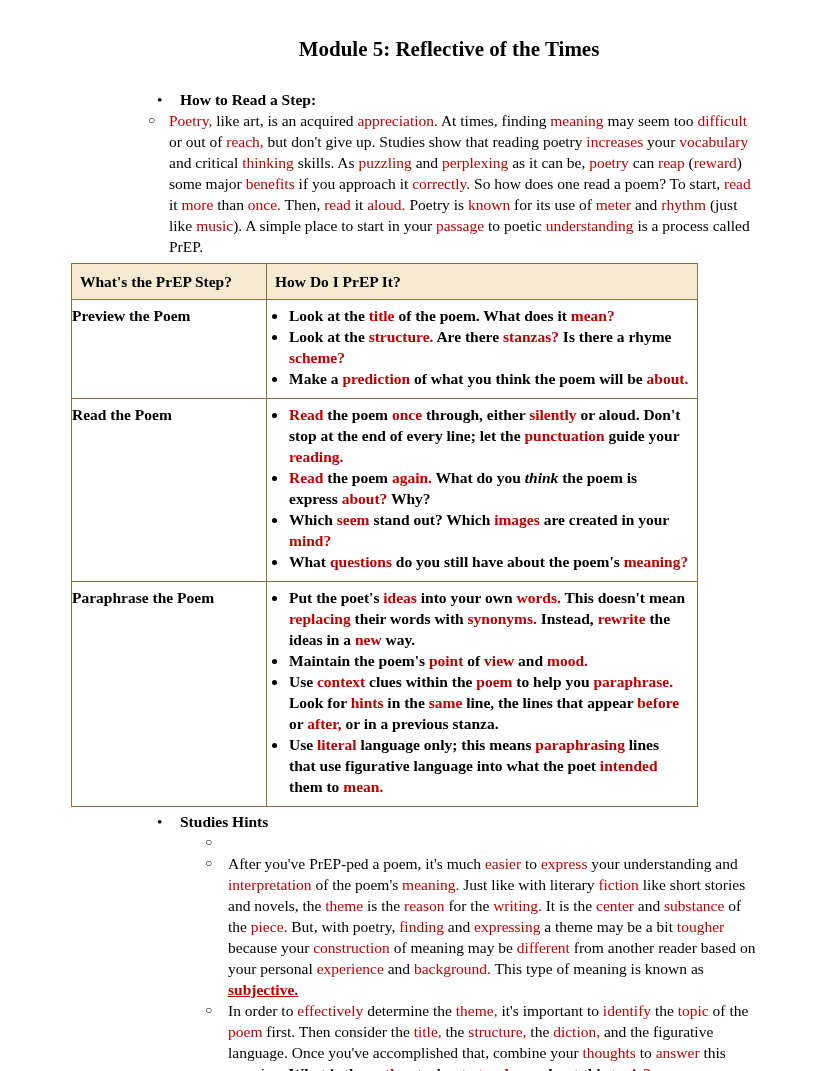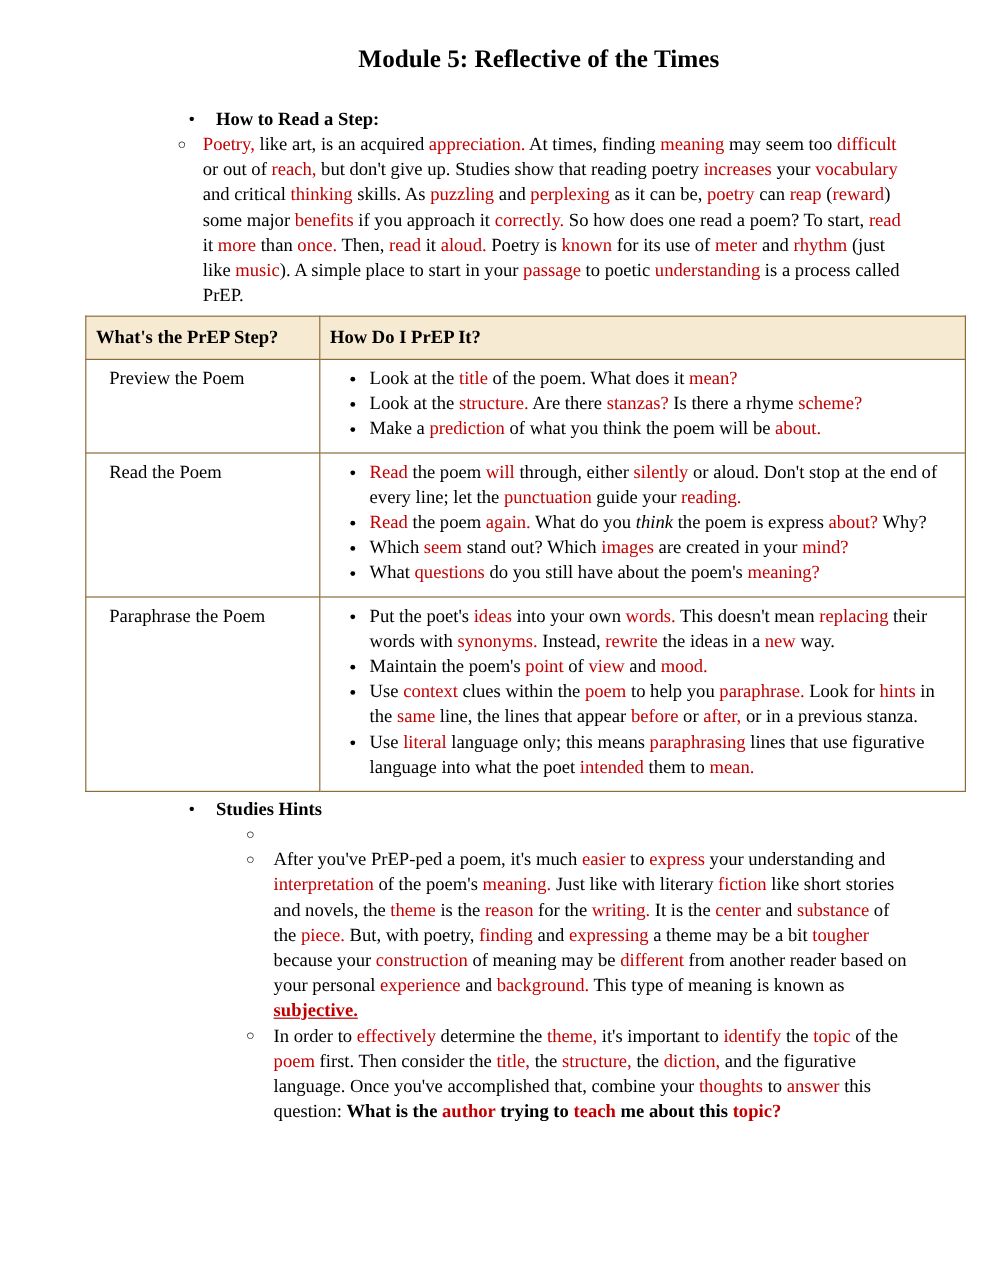--- a/index.html
+++ b/index.html
@@ -27,33 +27,33 @@
   .l1 .bullet{width:23px;}
   .l2a{margin-left:113px;}
   .l2a .bullet{width:21px;}
   .l2a .li-text{width:592px;}
   .l2b{margin-left:170px;}
   .l2b .bullet{width:23px;}
   .l2b .li-text{width:534px;}
   .heading{font-weight:700;}
   table.prep-table{
     border-collapse:collapse;table-layout:fixed;
-    width:734px;margin:6px 0 4px 36px;
+    width:627px;margin:6px 0 4px 36px;
   }
   .col-step{width:195px;}
   table.prep-table th,
   table.prep-table td{
     border:1px solid var(--table-border);
     vertical-align:top;text-align:left;
   }
   table.prep-table th{
     background:var(--table-header-bg);
     padding:7px 8px;font-size:15.5px;font-weight:700;
   }
-  table.prep-table td{padding:5px 8px 9px 19px;}
+  table.prep-table td{padding:5px 8px 9px 0;font-weight:bold;}
   ul.detail-list{margin:0;padding-left:21px;}
   ul.detail-list li{padding-left:1px;}
   .red{color:var(--red);}
   .bold{font-weight:700;}
   .italic{font-style:italic;}
   .underline{text-decoration:underline;}
 </style>
 </head>
 <body>
 
@@ -90,21 +90,21 @@
               <li><span>Look at the </span><span class="red">title</span><span> of the poem. What does it </span><span class="red">mean?</span></li>
               <li><span>Look at the </span><span class="red">structure.</span><span> Are there </span><span class="red">stanzas?</span><span> Is there a rhyme </span><span class="red">scheme?</span></li>
               <li><span>Make a </span><span class="red">prediction</span><span> of what you think the poem will be </span><span class="red">about.</span></li>
             </ul>
         </td>
       </tr>
       <tr>
         <td class="step-cell">Read the Poem</td>
         <td class="how-cell">
           <ul class="detail-list">
-              <li><span class="red">Read</span><span> the poem </span><span class="red">will</span><span> through, either </span><span class="red">silently</span><span> or aloud. Don't stop at the end of every line; let the </span><span class="red">punctuation</span><span> guide your </span><span class="red">reading.</span></li>
+              <li><span class="red">Read</span><span> the poem </span><span class="red">once</span><span> through, either </span><span class="red">silently</span><span> or aloud. Don't stop at the end of every line; let the </span><span class="red">punctuation</span><span> guide your </span><span class="red">reading.</span></li>
               <li><span class="red">Read</span><span> the poem </span><span class="red">again.</span><span> What do you </span><span class="italic">think</span><span> the poem is express </span><span class="red">about?</span><span> Why?</span></li>
               <li><span>Which </span><span class="red">seem</span><span> stand out? Which </span><span class="red">images</span><span> are created in your </span><span class="red">mind?</span></li>
               <li><span>What </span><span class="red">questions</span><span> do you still have about the poem's </span><span class="red">meaning?</span></li>
             </ul>
         </td>
       </tr>
       <tr>
         <td class="step-cell">Paraphrase the Poem</td>
         <td class="how-cell">
           <ul class="detail-list">

